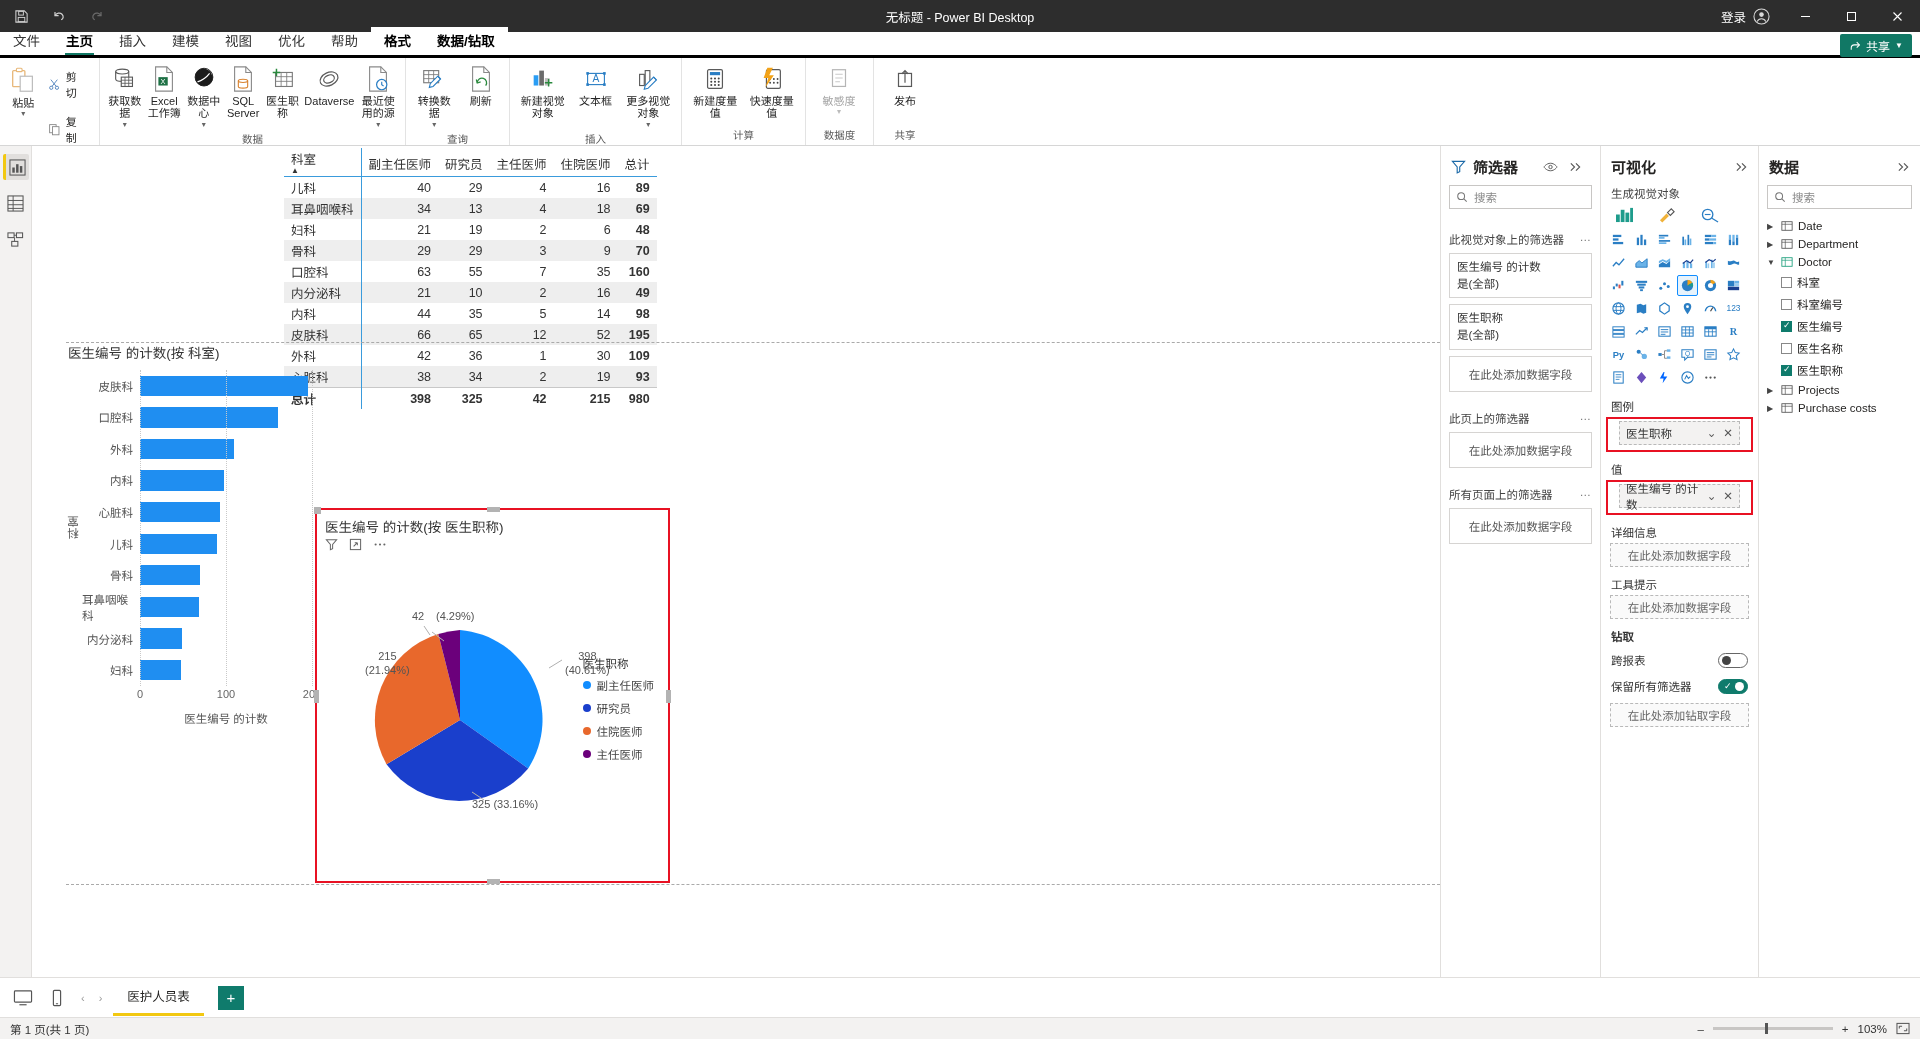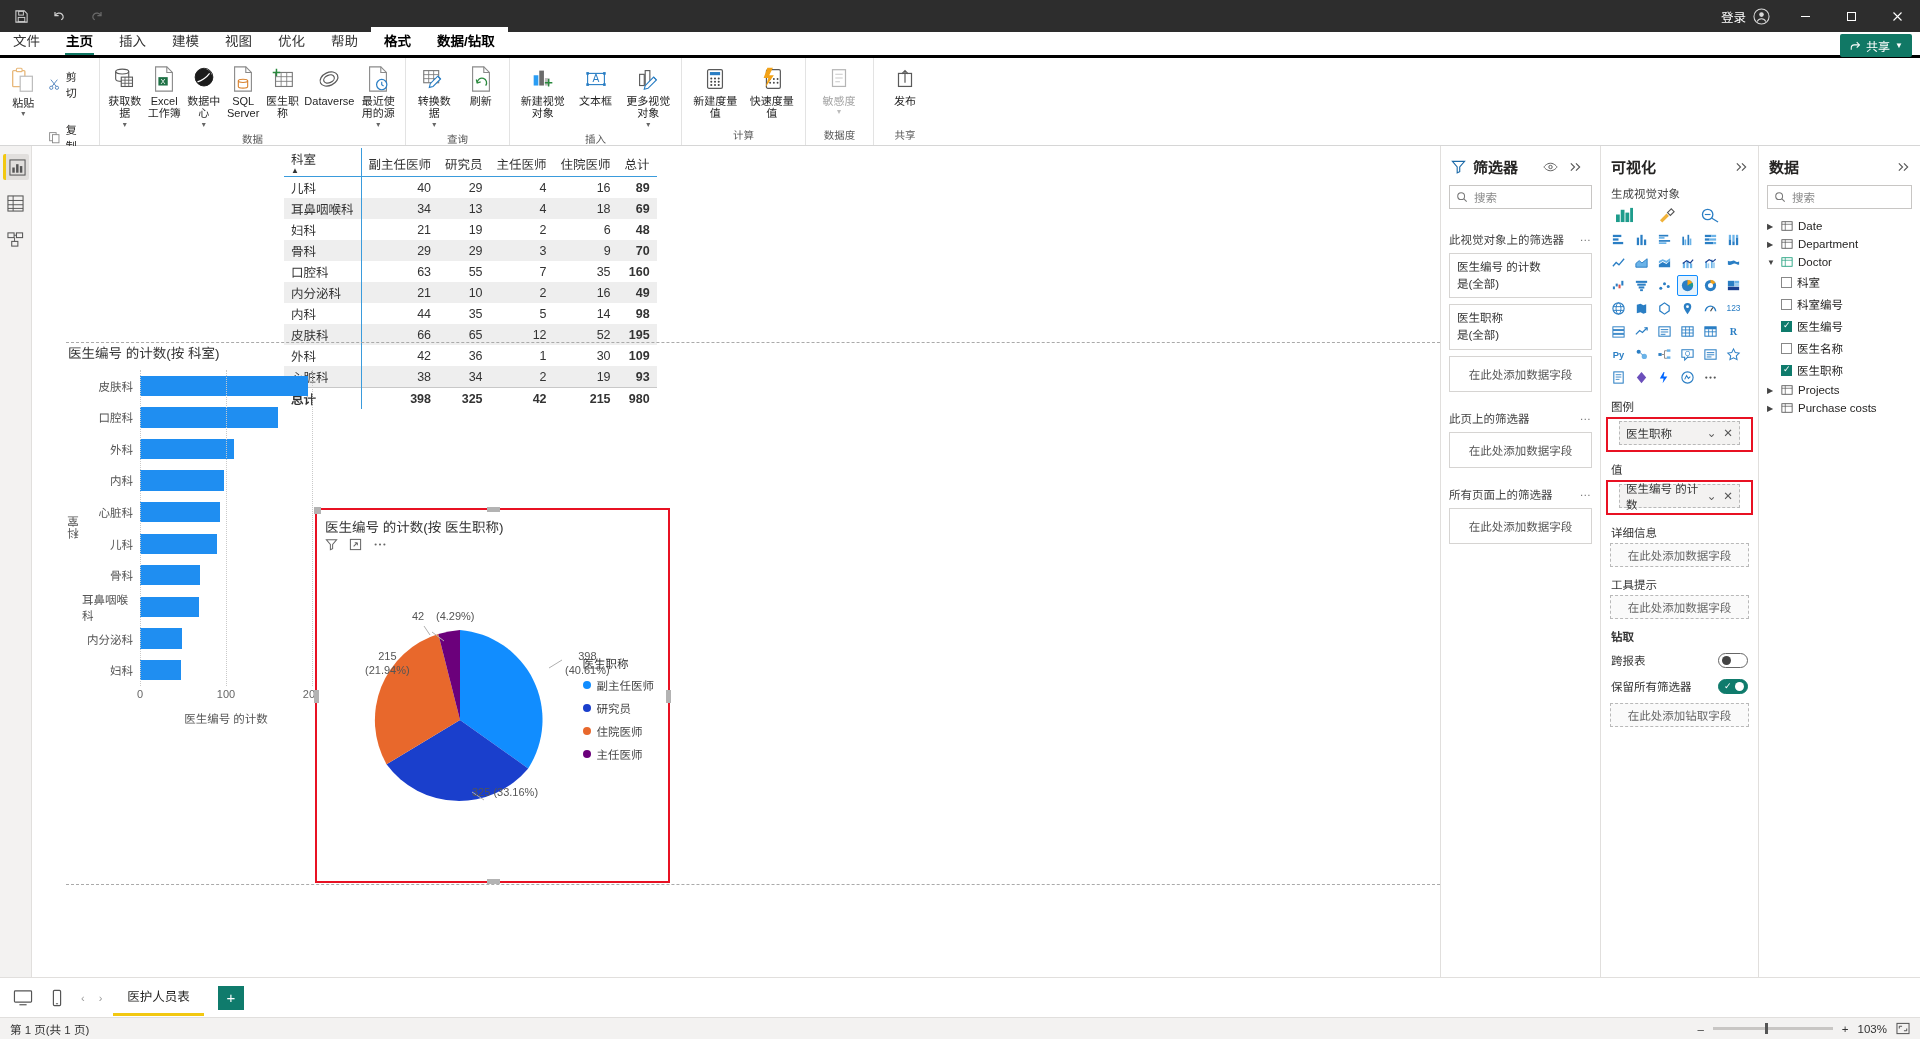--- a/index.html
+++ b/index.html
@@ -30,21 +30,21 @@
   
   .ribbon{ height:88px; background:#fff; display:flex; border-bottom:1px solid #d6d6d6; position:relative; }
   .rgroup{ display:flex; flex-direction:column; height:100%; border-right:1px solid #e3e3e3; }
   .rgroup-inner{ display:flex; flex:1; align-items:flex-start; padding:4px 6px 0; gap:2px;}
   .rgroup-label{ font-size:10.5px; color:#5a5a5a; text-align:center; padding-bottom:3px; }
   .ritem{ width:54px; display:flex; flex-direction:column; align-items:center; gap:2px; padding:3px 1px; cursor:pointer; border-radius:2px;}
   .ritem .lbl{ font-size:11px; color:#262626; text-align:center; line-height:1.12; }
   .ritem .caret{ font-size:8px; color:#666; line-height:6px; }
   .ritem.wide{ width:60px; }
   .ritem.paste{ width:44px; }
-  .clip-col{ display:flex; flex-direction:column; justify-content:center; gap:19px; padding:5px 4px 0 2px;}
+  .clip-col{ display:flex; flex-direction:column; justify-content:center; gap:11px; padding:5px 4px 0 2px;}
   .clip-row{ display:flex; align-items:center; gap:5px; font-size:11px; padding:1px 3px; cursor:pointer; border-radius:2px;}
   svg{ display:block; }
   
   .main{ display:flex; height:calc(1039px - 32px - 26px - 88px - 40px - 22px); }
   .leftbar{ width:32px; background:#f3f2f1; border-right:1px solid #e1dfdd; padding-top:8px;
             display:flex; flex-direction:column; align-items:center; gap:10px; }
   .lb-ico{ width:26px; height:26px; display:flex; align-items:center; justify-content:center; cursor:pointer; border-radius:2px;}
   .lb-ico.sel{ background:#e1dfdd; border-left:3px solid #f2c811; }
   .canvas-wrap{ flex:1; background:#fff; position:relative; overflow:hidden; }
   
@@ -166,20 +166,21 @@
           <path d="M4 4v3.6h3.6" fill="none" stroke="#e0e0e0" stroke-width="1.2"></path>
         </svg>
     </div>
     <div class="tb-ico dim">
       <svg width="16" height="16" viewBox="0 0 16 16">
           <path d="M12 7.5C10.5 5 7 4.3 5 6.2c-1.9 1.8-1.4 4.6.8 5.6" fill="none" stroke="#bdbdbd" stroke-width="1.2"></path>
           <path d="M12 4v3.6H8.4" fill="none" stroke="#bdbdbd" stroke-width="1.2"></path>
         </svg>
     </div>
   </div>
+  <div class="tb-title">无标题 - Power BI Desktop</div>
   <div class="tb-right">
     <div class="tb-signin">
       <span>登录</span>
       <span>
         <svg width="17" height="17" viewBox="0 0 18 18">
             <circle cx="9" cy="9" r="8" fill="none" stroke="#d8d8d8" stroke-width="1.1"></circle>
             <circle cx="9" cy="7" r="2.4" fill="#d8d8d8"></circle>
             <path d="M4.4 14.4a5 5 0 019.2 0" fill="none" stroke="#d8d8d8" stroke-width="1.1"></path>
           </svg>
       </span>
@@ -751,21 +752,21 @@
         <div>(40.61%)</div>
       </div>
       <div class="pv-lab" style="left:48px; top:140px;">
         <div>215</div>
         <div>(21.94%)</div>
       </div>
       <div class="pv-lab" style="left:95px; top:100px;">
         <div>42</div>
         <div style="position:absolute; left:24px; top:0; white-space:nowrap;">(4.29%)</div>
       </div>
-      <div class="pv-lab" style="left:155px; top:276px;">
+      <div class="pv-lab" style="left:155px; top:288px;">
         <div>325 (33.16%)</div>
       </div>
 
       <div class="pv-legend">
         <div class="lg-title">医生职称</div>
         <div class="lg-row">
           <span class="lg-dot" style="background:#118DFF"></span>
           <span>副主任医师</span>
         </div>
         <div class="lg-row">

